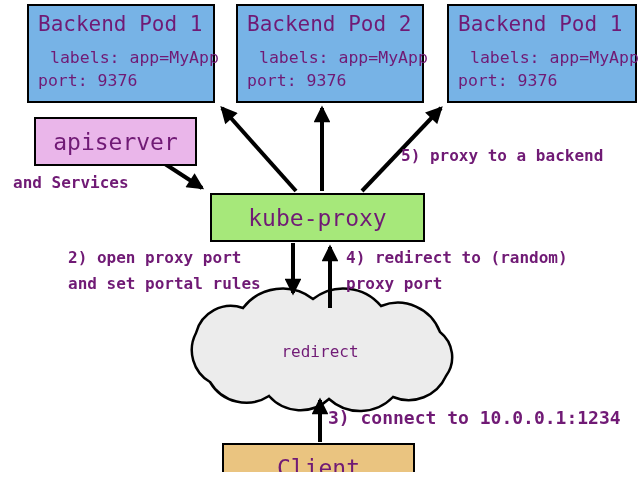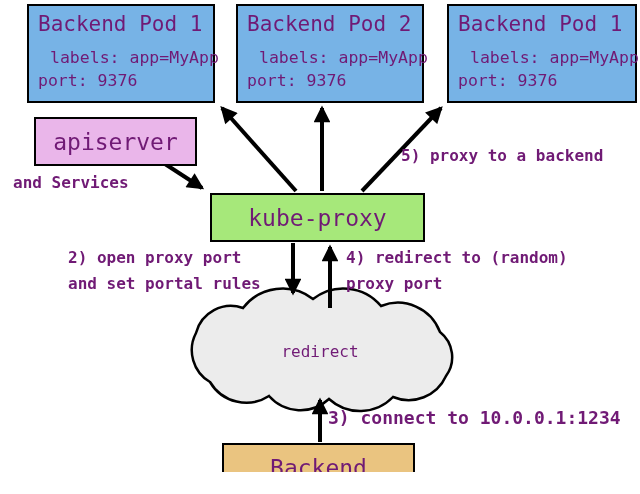--- a/index.html
+++ b/index.html
@@ -89,21 +89,21 @@
     <div class="pod-line">port: 9376</div>
   </div>
 
   <div id="apiserver" class="node label-box">
     <span>apiserver</span>
   </div>
   <div id="kube-proxy" class="node label-box">
     <span>kube-proxy</span>
   </div>
   <div id="client" class="node label-box">
-    <span>Backend</span>
+    <span>Client</span>
   </div>
 
   <div id="iptables-label">redirect</div>
 
   <div id="ann-step1" class="ann">
     <div>and Services</div>
   </div>
   <div id="ann-step2" class="ann">
     <div>2) open proxy port</div>
     <div>and set portal rules</div>

